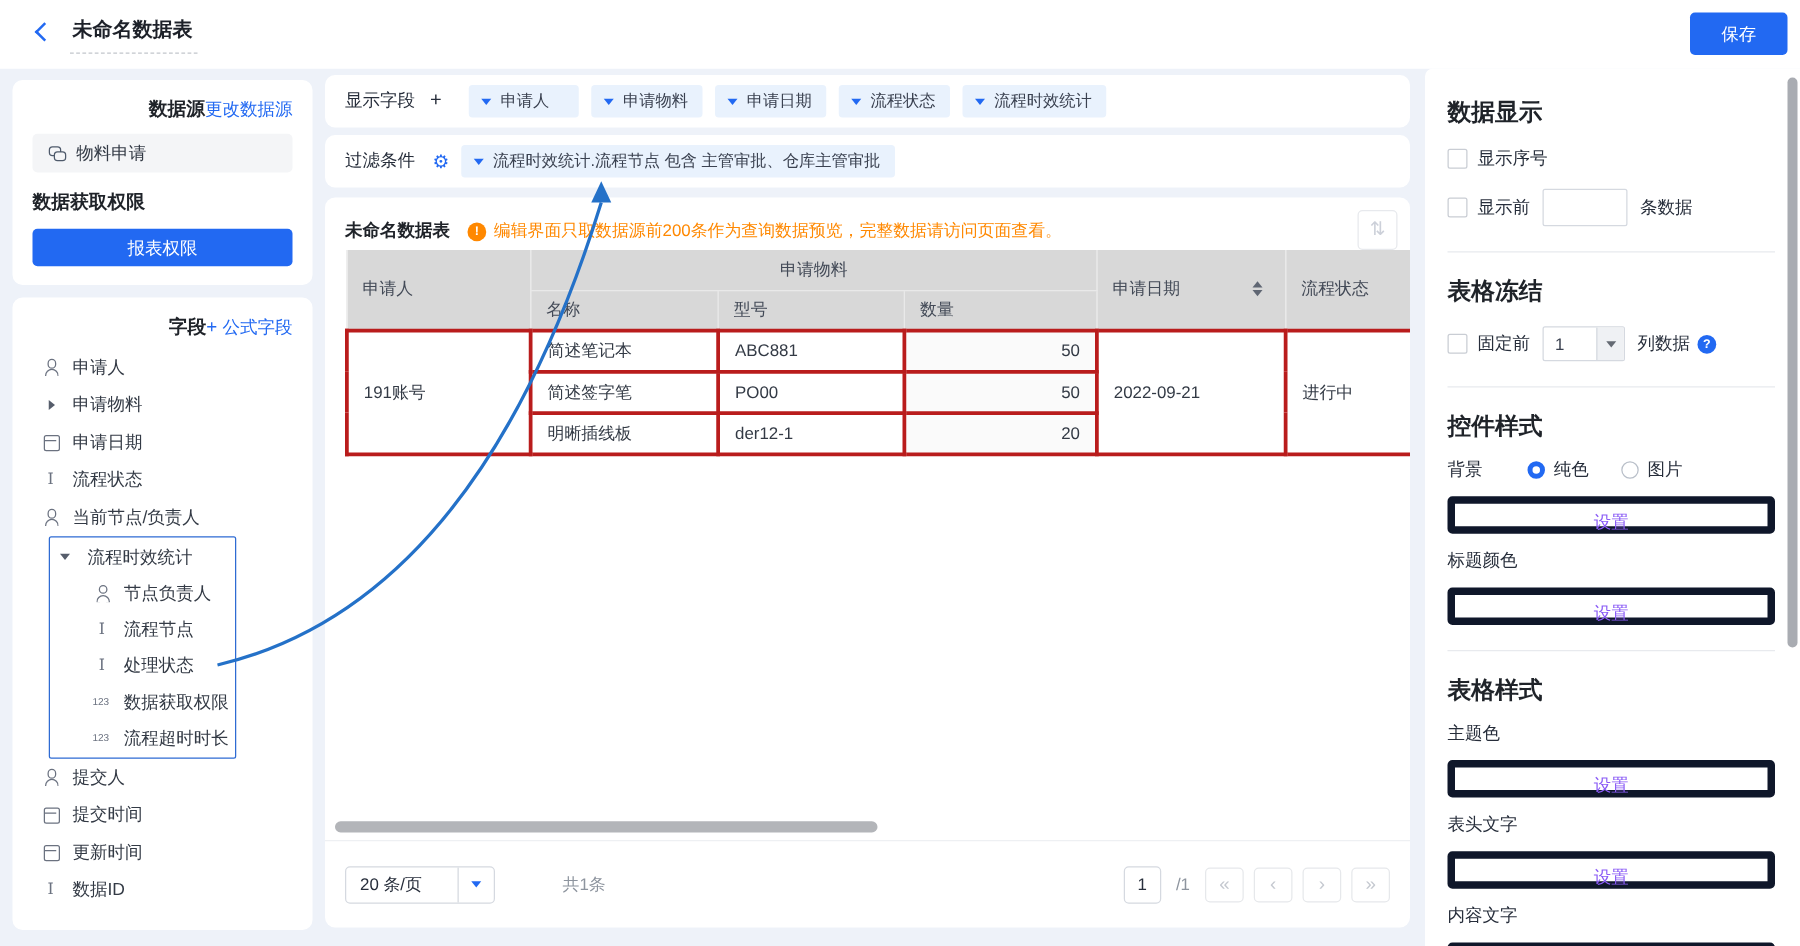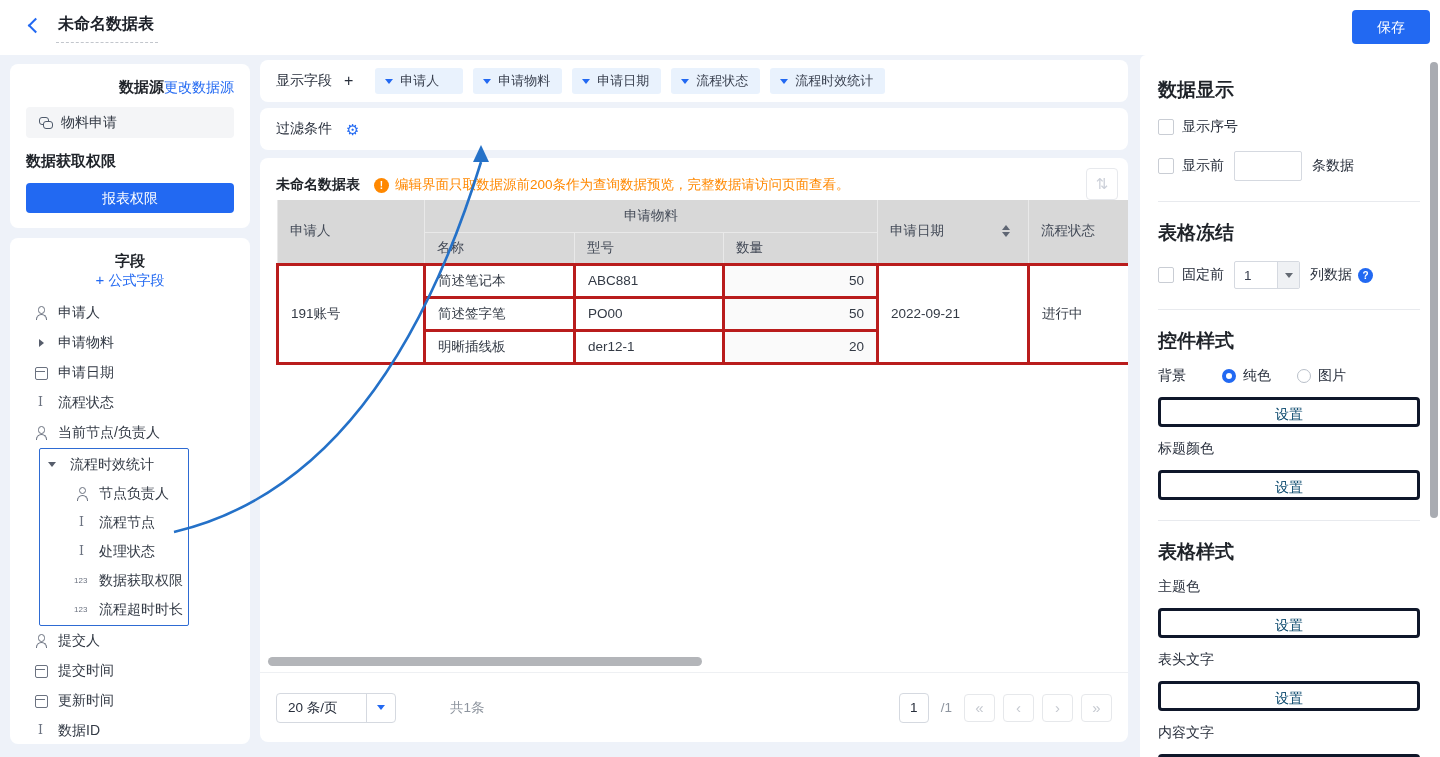--- a/index.html
+++ b/index.html
@@ -26,21 +26,21 @@
   .row-between { display:flex; justify-content:flex-end; align-items:center; }
   .h15 { font-size:15px; font-weight:700; color:#1f2329; }
   .blue-link { color:#2269f2; font-size:14px; cursor:pointer; text-decoration:none; }
   .src-item { margin-top:10px; height:31px; background:#f4f5f7; border-radius:4px;
     display:flex; align-items:center; padding-left:11px; gap:8px; color:#333a45; }
   .perm-head { margin-top:14px; }
   .perm-btn { margin-top:12px; width:100%; height:30px; background:#2269f2; color:#fff; border:none;
     border-radius:4px; font-size:14px; line-height:30px; text-align:center; cursor:pointer; }
 
   .lcard2 { left:10px; top:238px; width:240px; height:506px; padding:14px 16px; overflow:hidden; }
-  .fields-head { margin-bottom:8px;flex-direction:column; }
+  .fields-head { margin-bottom:8px; }
   .plus { color:#2269f2; font-size:15px; font-weight:400; }
   .fld { height:30px; display:flex; align-items:center; gap:9px; padding-left:7px; color:#333a45; cursor:pointer; }
   .grp-box { width:150px; margin-left:13px; border:1.5px solid #2e6bd3; border-radius:2px; padding:1px 0; }
   .grp-box .fld { height:29px; padding-left:5px; }
   .grp-box .fld.child { padding-left:34px; }
 
   
   .ic { position:relative; display:inline-block; width:16px; height:16px; flex:none; }
   .ic-user::before { content:""; position:absolute; top:1px; left:4.5px; width:5.5px; height:5.5px;
     border:1.3px solid #6b7280; border-radius:50%; }
@@ -126,22 +126,22 @@
     border-left:4.5px solid transparent; border-right:4.5px solid transparent; }
   .help-ic { width:15px; height:15px; border-radius:50%; background:#2269f2; color:#fff; font-size:10px;
     font-weight:700; text-align:center; line-height:15px; margin-left:6px; cursor:pointer; }
   .divider { height:1px; background:#e8eaee; margin:20px 0 18px; }
   .radio-row { display:flex; align-items:center; margin-top:13px; font-size:14px; }
   .radio-label { width:64px; color:#272e3b; }
   .radio { width:14px; height:14px; border-radius:50%; margin-right:7px; flex:none; cursor:pointer; }
   .radio.on { border:4px solid #2269f2; background:#fff; }
   .radio.off { border:1px solid #b9bfc9; background:#fff; }
   .radio-gap { width:26px; }
-  .set-btn { margin-top:12px; width:100%; height:30px; background:#fff; border:3px solid #0f172a;
-    border-radius:4px; font-size:14px; color:#0c4a6e; text-align:center; line-height:28px; cursor:pointer; font-family:inherit; display:block; }
+  .set-btn { margin-top:12px; width:100%; height:30px; background:#fff; border:6px solid #0f172a;
+    border-radius:4px; font-size:14px; color:#8b5cf6; text-align:center; line-height:28px; cursor:pointer; font-family:inherit; display:block; }
   .sub-label { margin-top:13px; font-size:14px; color:#272e3b; }
   .rp-scroll { position:absolute; right:2px; top:7px; width:8px; height:456px; background:#a9acb2; border-radius:4px; cursor:pointer; }
 
   .arrow-svg { position:absolute; left:0; top:0; width:1440px; height:757px; pointer-events:none; z-index:40; }
 </style>
 </head>
 <body>
 
 <div class="topbar">
   <span class="back"></span>
@@ -256,20 +256,24 @@
   </div>
   <div class="chip chip-field">
     <i class="caret-blue"></i>
     <span>流程时效统计</span>
   </div>
 </div>
 
 <div class="card mcardB">
   <span class="bar-label">过滤条件</span>
   <span class="gear">⚙</span>
+  <div class="chip">
+    <i class="caret-blue"></i>
+    <span>流程时效统计.流程节点 包含 主管审批、仓库主管审批</span>
+  </div>
 </div>
 
 <div class="card mcardC">
   <div class="tbl-title-row">
     <span class="tbl-title">未命名数据表</span>
     <span class="notice">
       <span class="warn-ic">!</span>
       <span>编辑界面只取数据源前200条作为查询数据预览，完整数据请访问页面查看。</span>
     </span>
   </div>

